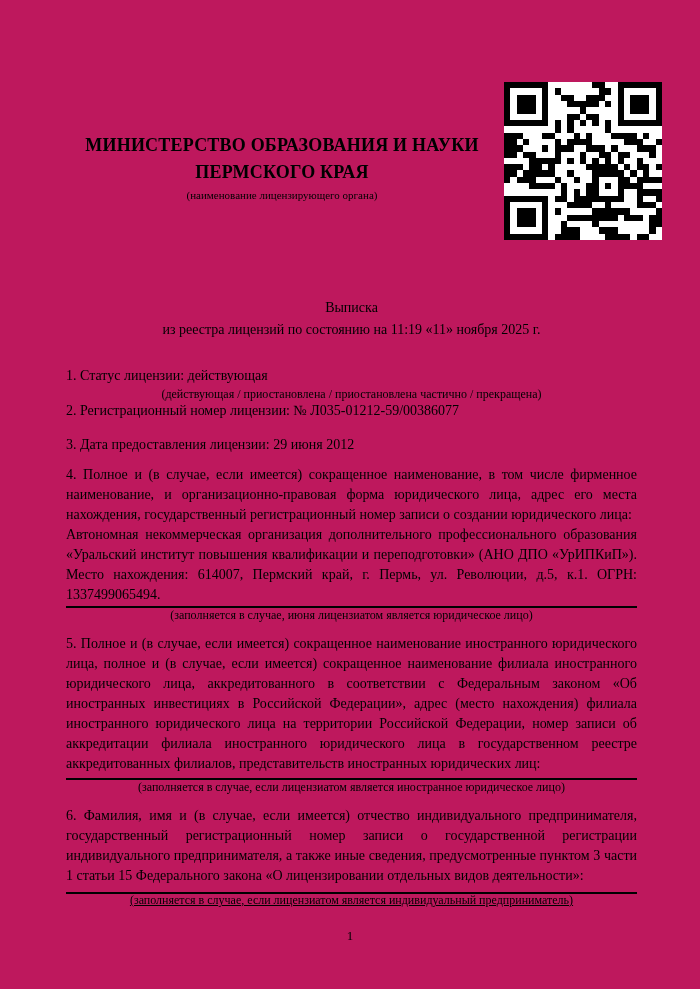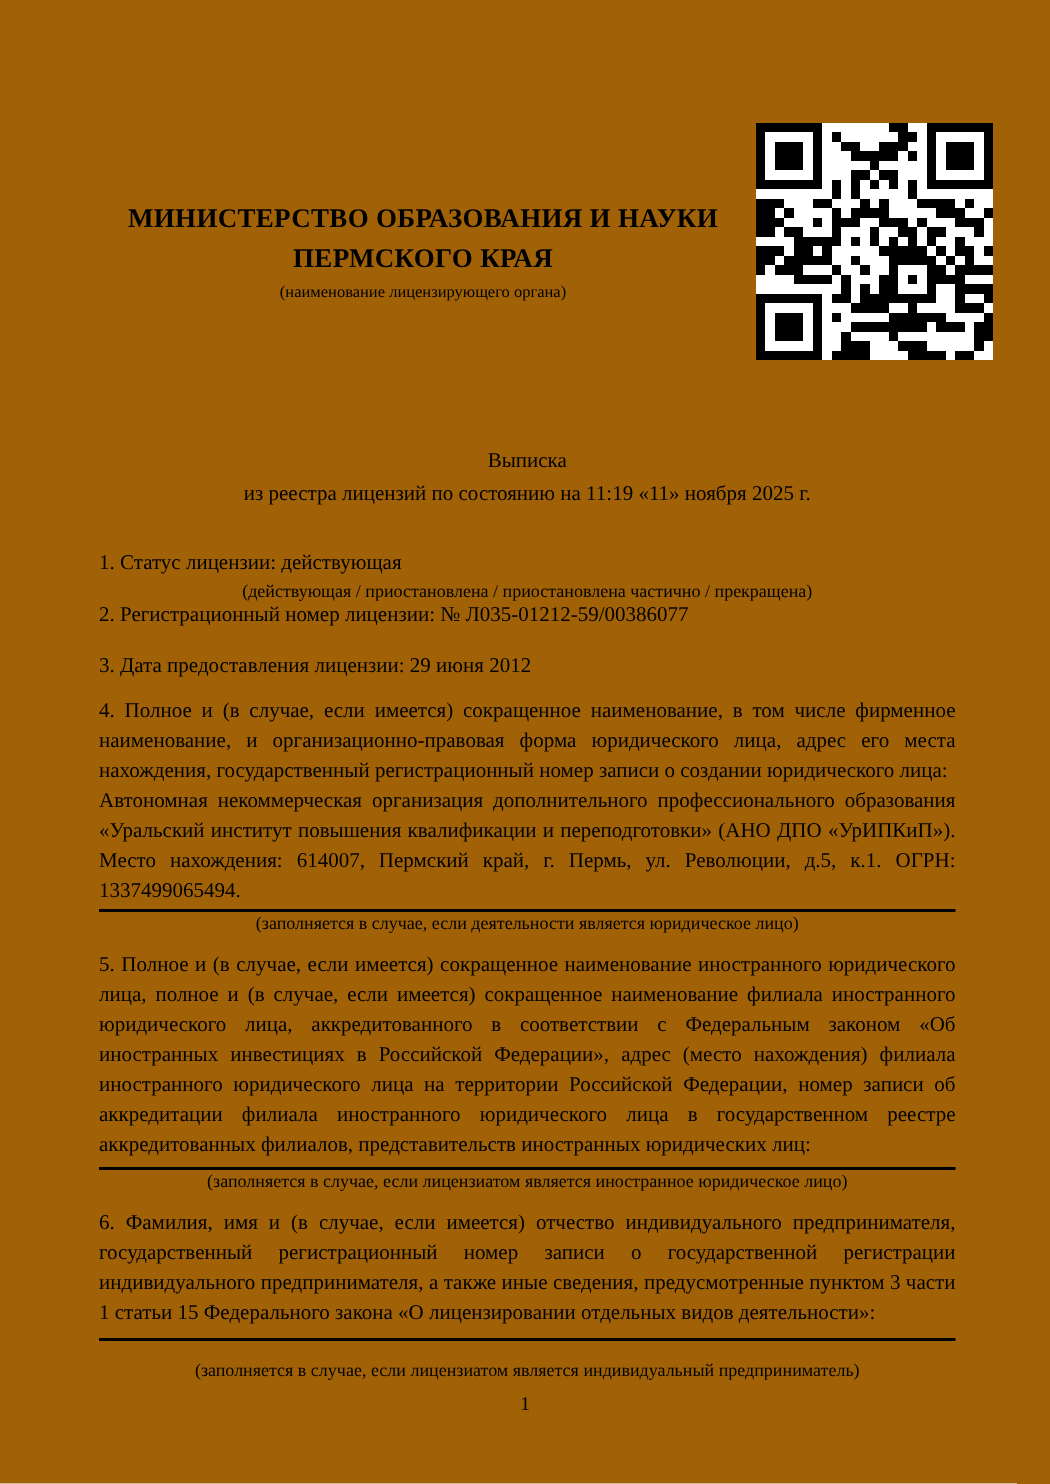--- a/index.html
+++ b/index.html
@@ -6,21 +6,21 @@
     margin: 0;
     padding: 0;
     background: #ffffff;
   }
   .page {
     position: relative;
     width: 700px;
     height: 989px;
     box-sizing: border-box;
     padding: 82px 63px 0 66px;
-    background: #a16207;
+    background: #be185d;
     color: #000000;
     font-family: "Liberation Serif", "DejaVu Serif", serif;
     font-size: 14px;
     overflow: hidden;
   }
   .top-section {
     height: 158px;
     position: relative;
   }
   .header-block {
@@ -73,21 +73,21 @@
   .sec-regnum        { }
   .sec-grantdate     { margin-top: 14px; }
   .sec-legal         { margin-top: 10px; }
   .sec-legal .rule   { margin-top: 1px; }
   .sec-legal .fill-caption { margin-top: 1px; }
   .sec-foreign       { margin-top: 12px; }
   .sec-foreign .rule { margin-top: 4px; }
   .sec-foreign .fill-caption { margin-top: 1px; }
   .sec-ie            { margin-top: 12px; }
   .sec-ie .rule      { margin-top: 6px; }
-  .sec-ie .fill-caption { margin-top: 13px; }
+  .sec-ie .fill-caption { margin-top: 0; text-decoration: underline; }
   .sec-inn           { margin-top: 20px; }
   .footer {
     position: absolute;
     top: 928px;
     left: 0;
     width: 100%;
     text-align: center;
     font-size: 13px;
   }
 </style>
@@ -437,21 +437,21 @@
   </div>
 
   <div class="section sec-grantdate">
     <div class="single-line">3. Дата предоставления лицензии: 29 июня 2012</div>
   </div>
 
   <div class="section sec-legal">
     <div>4. Полное и (в случае, если имеется) сокращенное наименование, в том числе фирменное наименование, и организационно-правовая форма юридического лица, адрес его места нахождения, государственный регистрационный номер записи о создании юридического лица:</div>
     <div>Автономная некоммерческая организация дополнительного профессионального образования «Уральский институт повышения квалификации и переподготовки» (АНО ДПО «УрИПКиП»). Место нахождения: 614007, Пермский край, г. Пермь, ул. Революции, д.5, к.1. ОГРН: 1337499065494.</div>
     <div class="rule"></div>
-    <div class="fill-caption">(заполняется в случае, если деятельности является юридическое лицо)</div>
+    <div class="fill-caption">(заполняется в случае, июня лицензиатом является юридическое лицо)</div>
   </div>
 
   <div class="section sec-foreign">
     <div>5. Полное и (в случае, если имеется) сокращенное наименование иностранного юридического лица, полное и (в случае, если имеется) сокращенное наименование филиала иностранного юридического лица, аккредитованного в соответствии с Федеральным законом «Об иностранных инвестициях в Российской Федерации», адрес (место нахождения) филиала иностранного юридического лица на территории Российской Федерации, номер записи об аккредитации филиала иностранного юридического лица в государственном реестре аккредитованных филиалов, представительств иностранных юридических лиц:</div>
     <div class="rule"></div>
     <div class="fill-caption">(заполняется в случае, если лицензиатом является иностранное юридическое лицо)</div>
   </div>
 
   <div class="section sec-ie">
     <div>6. Фамилия, имя и (в случае, если имеется) отчество индивидуального предпринимателя, государственный регистрационный номер записи о государственной регистрации индивидуального предпринимателя, а также иные сведения, предусмотренные пунктом 3 части 1 статьи 15 Федерального закона «О лицензировании отдельных видов деятельности»:</div>

